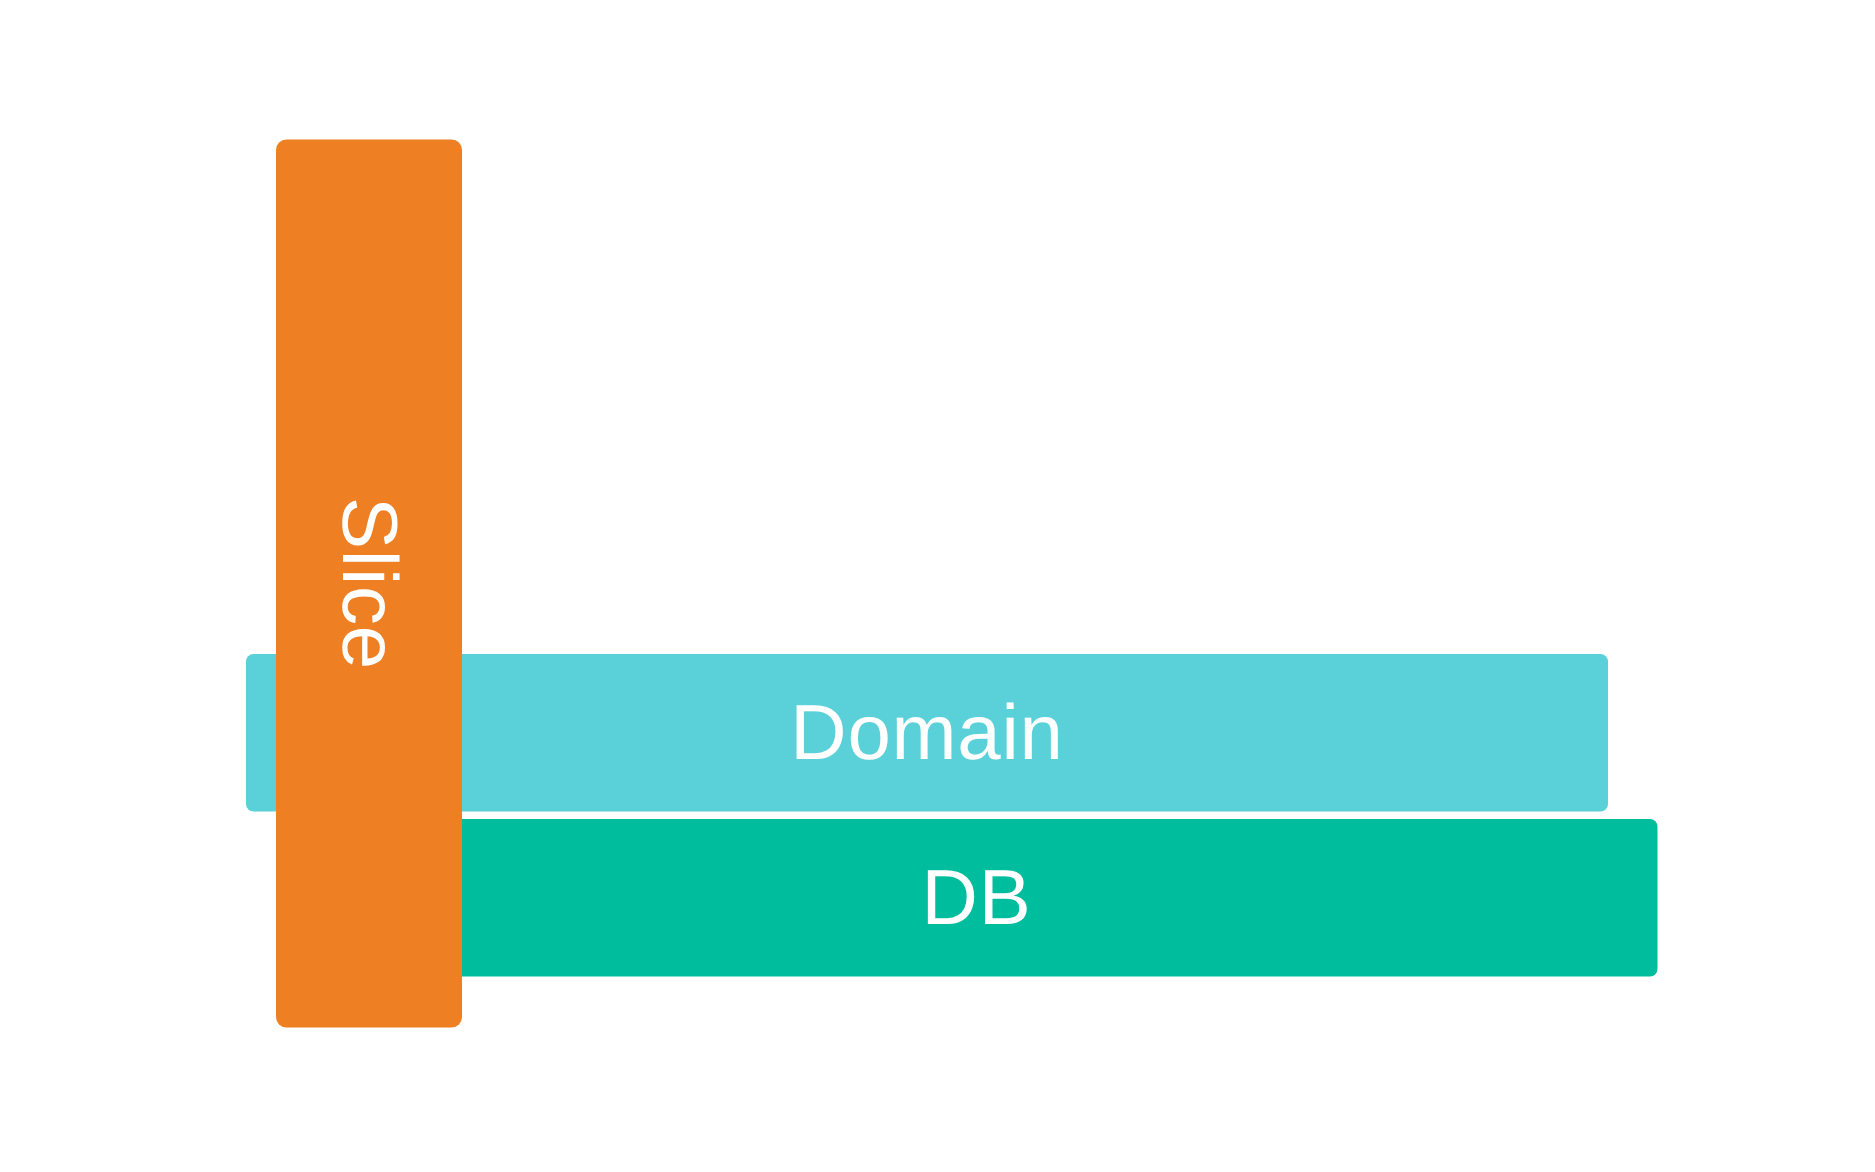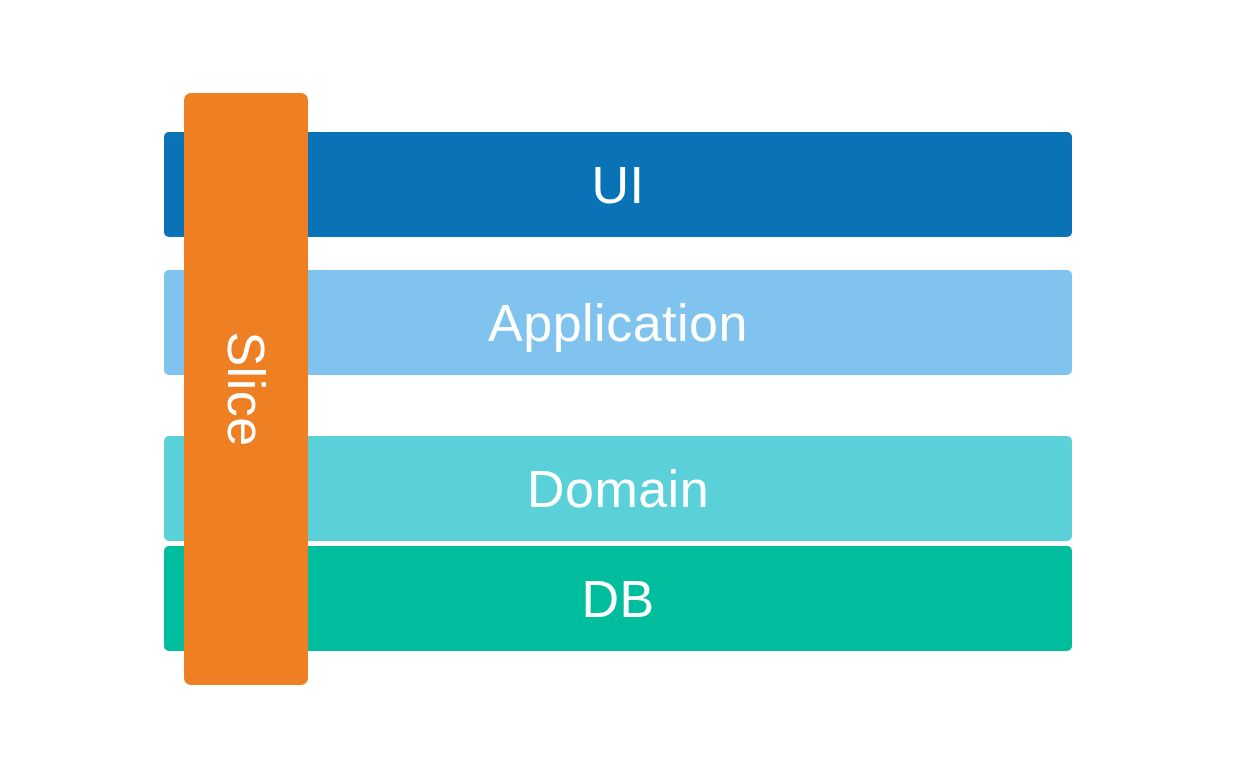--- a/index.html
+++ b/index.html
@@ -56,33 +56,27 @@
     white-space: nowrap;
     letter-spacing: 0.5px;
     transform: rotate(90deg);
   }
 </style>
 </head>
 <body>
 
 <div class="canvas">
 
-  <div class="layer layer-0" style="background: rgb(10, 115, 184);">
-    <span class="layer-label">UI</span>
-  </div>
 
-  <div class="layer layer-1" style="background: rgb(127, 195, 238);">
-    <span class="layer-label">Application</span>
-  </div>
 
   <div class="layer layer-2" style="background: rgb(90, 209, 216);">
     <span class="layer-label">Domain</span>
   </div>
 
-  <div class="layer layer-3" style="background: rgb(0, 189, 158);">
+  <div class="layer layer-3" style="background: rgb(0, 189, 158); margin-left: 33px;">
     <span class="layer-label">DB</span>
   </div>
 
   <div class="slice" style="background: rgb(238, 127, 34);">
     <span class="slice-label">Slice</span>
   </div>
 
 </div>
 
 </body></html>

